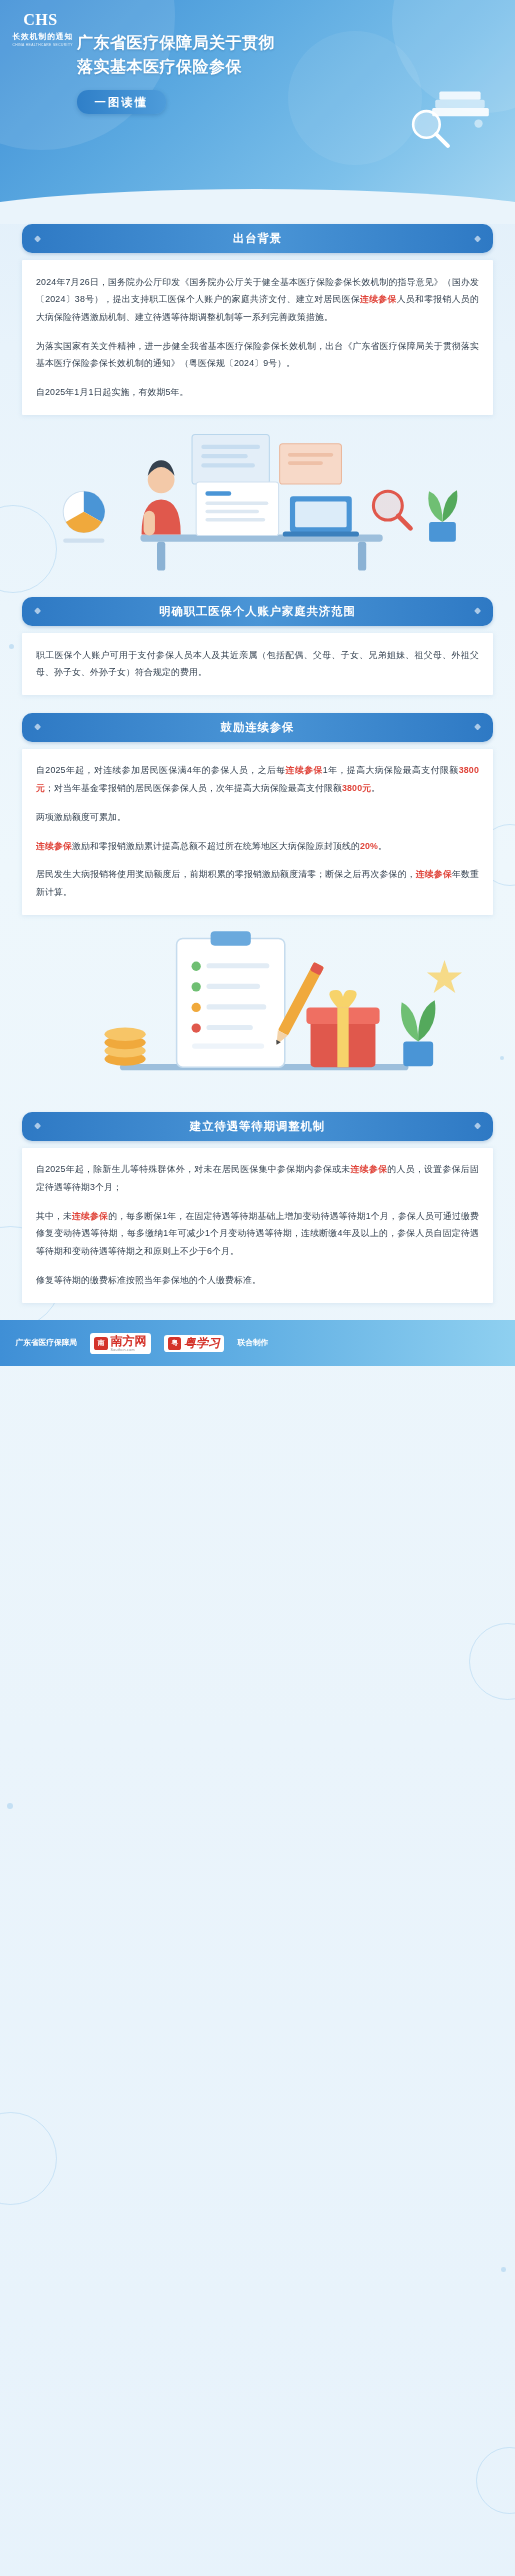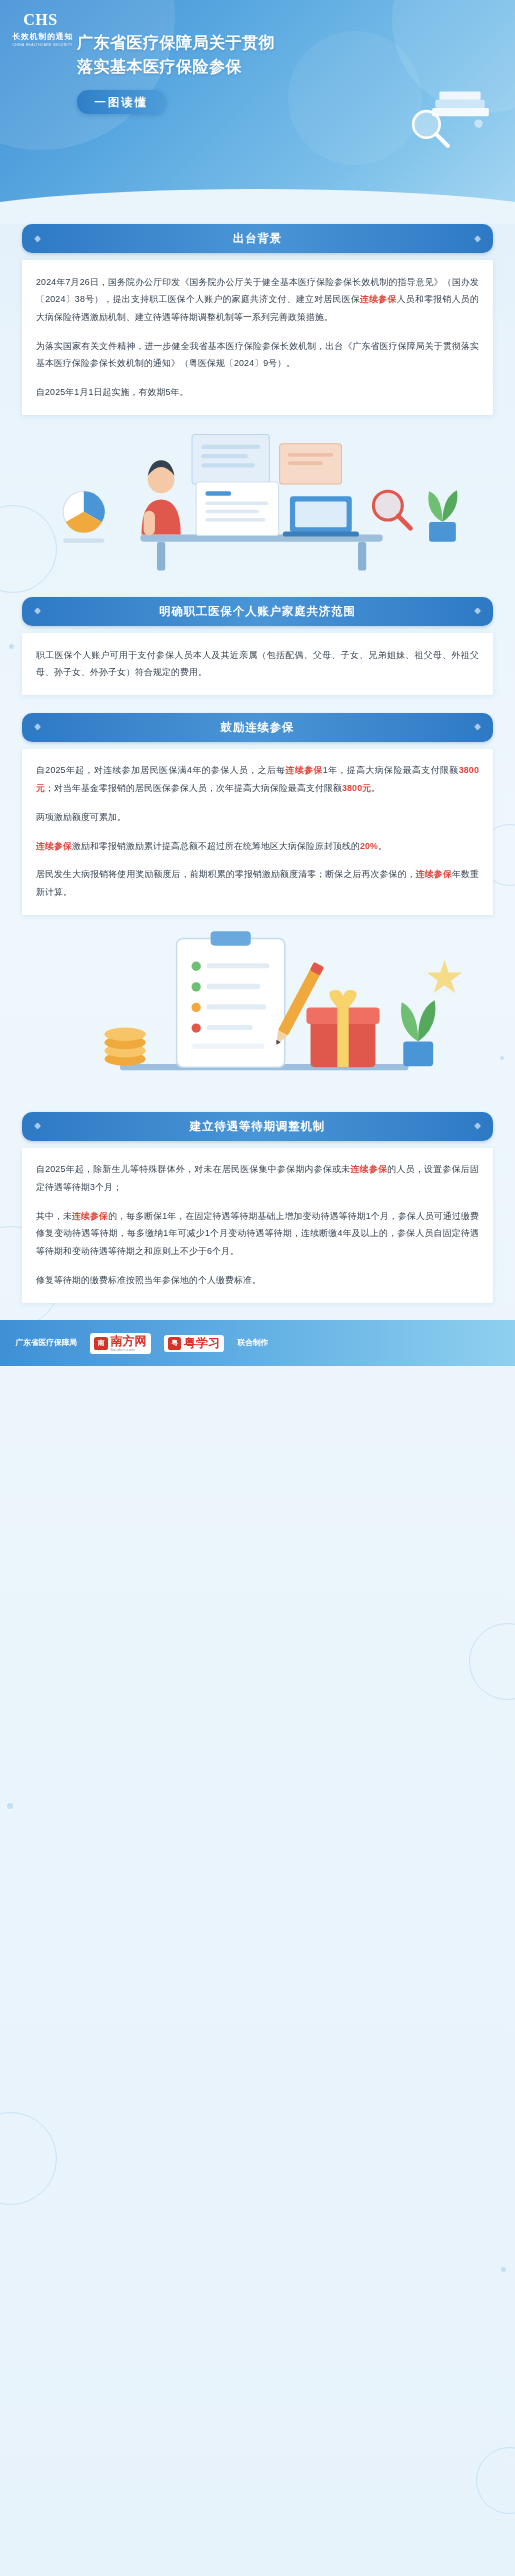--- a/index.html
+++ b/index.html
@@ -421,21 +421,21 @@
     <div class="footer-badge">
       <span class="badge-sq" style="background:#d4332a;">南</span>
       <span>
         <span class="badge-txt-main" style="color:#d4332a;display:block;">南方网</span>
         <span class="badge-txt-sub" style="display:block;">Southcn.com</span>
       </span>
     </div>
 
     <div class="footer-badge">
       <span class="badge-sq" style="background:#d4332a;">粤</span>
-      <span class="badge-txt-main" style="color:#d4332a;">粤学习</span>
+      <span class="badge-txt-main" style="color:#d4332a;font-style:italic;">粤学习</span>
     </div>
 
     <div class="footer-item">
       <span>联合制作</span>
     </div>
   </div>
 
 </div>
 
 

